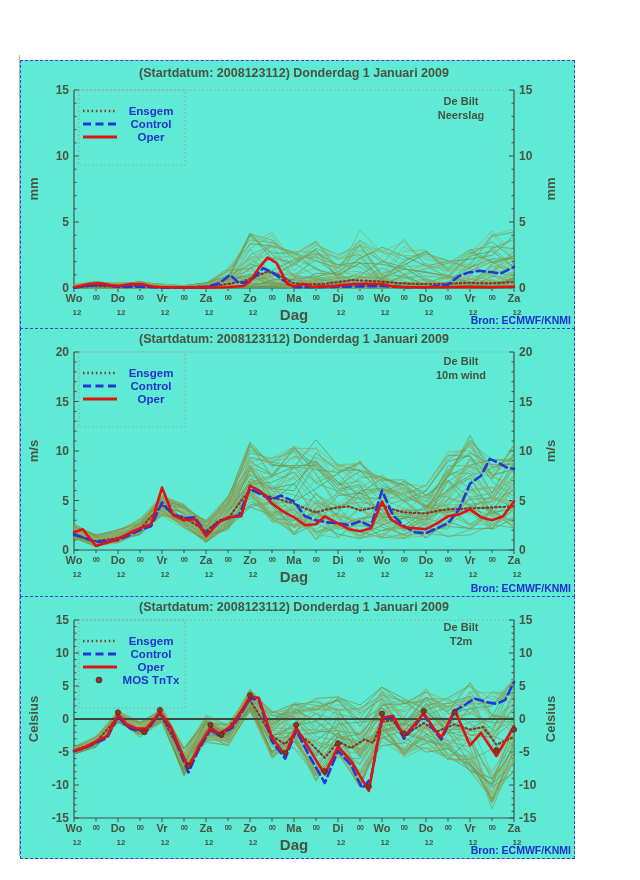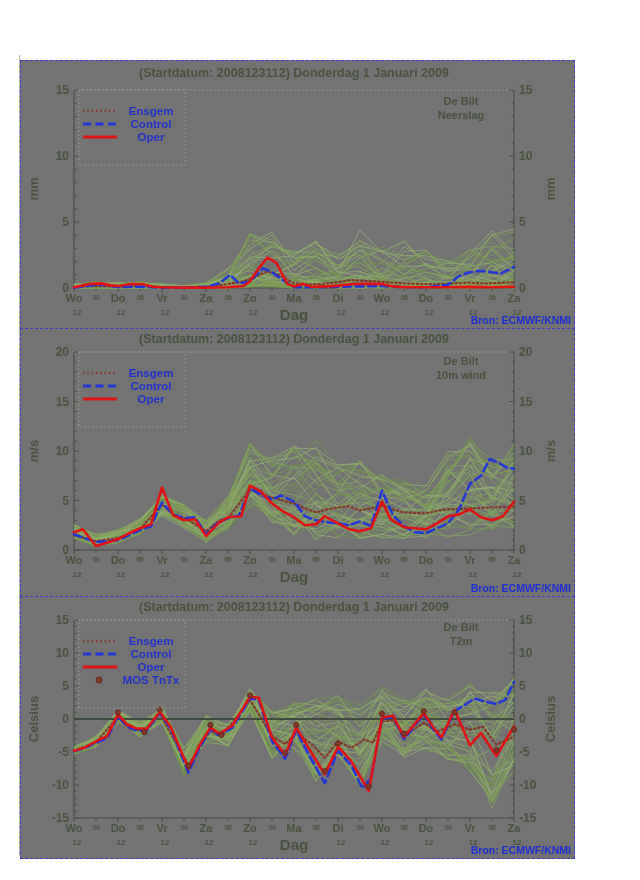--- a/index.html
+++ b/index.html
@@ -1,21 +1,21 @@
 <!DOCTYPE html>
 <html><head>
 <meta charset="utf-8">
 <style>
   html,body{margin:0;padding:0;background:#ffffff;}
   body{width:640px;height:880px;position:relative;overflow:hidden;
        font-family:"Liberation Sans", sans-serif;}
   #figure{position:absolute;left:20px;top:60px;width:555px;}
   .gray-accent-v{position:absolute;left:19px;top:55px;width:1px;height:801px;background:#b4b8b2;}
   .gray-accent-h{position:absolute;left:19px;top:855px;width:556px;height:1px;background:#b4b8b2;}
-  .panel{position:relative;width:553px;background:#737373;
+  .panel{position:relative;width:553px;background:#5eead4;
          border:1px dashed #3c3ccd;box-sizing:content-box;}
   .panel + .panel{margin-top:-1px;}
   .panel svg{display:block;}
 </style>
 </head>
 <body>
 
 <div class="gray-accent-v"></div>
 <div class="gray-accent-h"></div>
 

